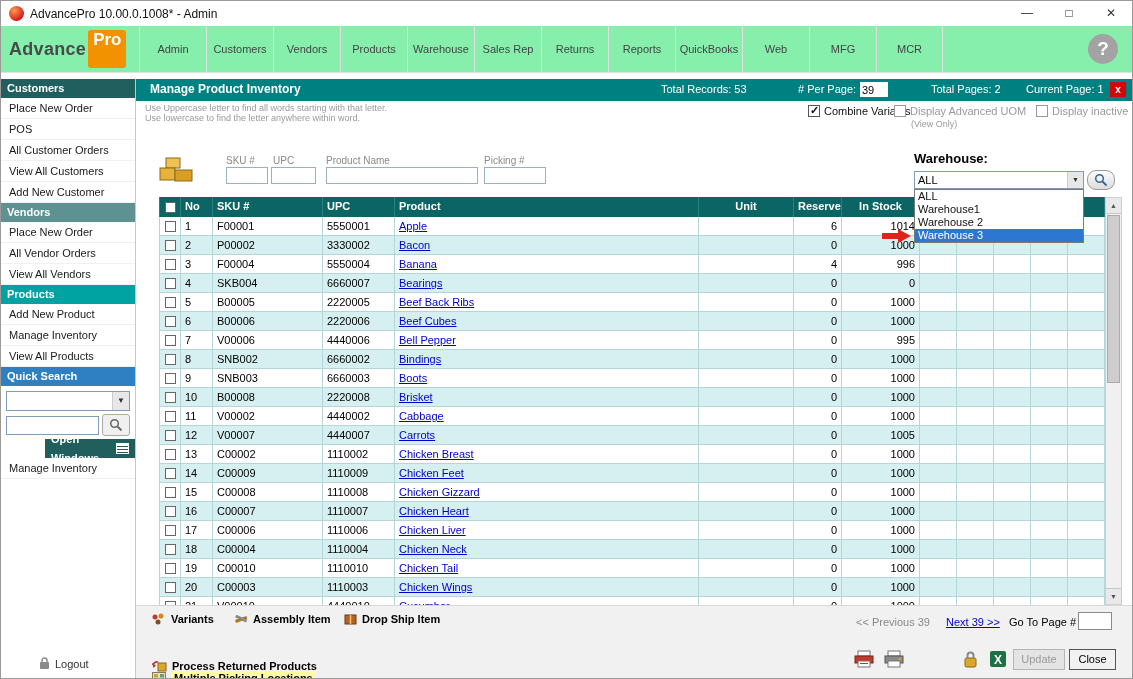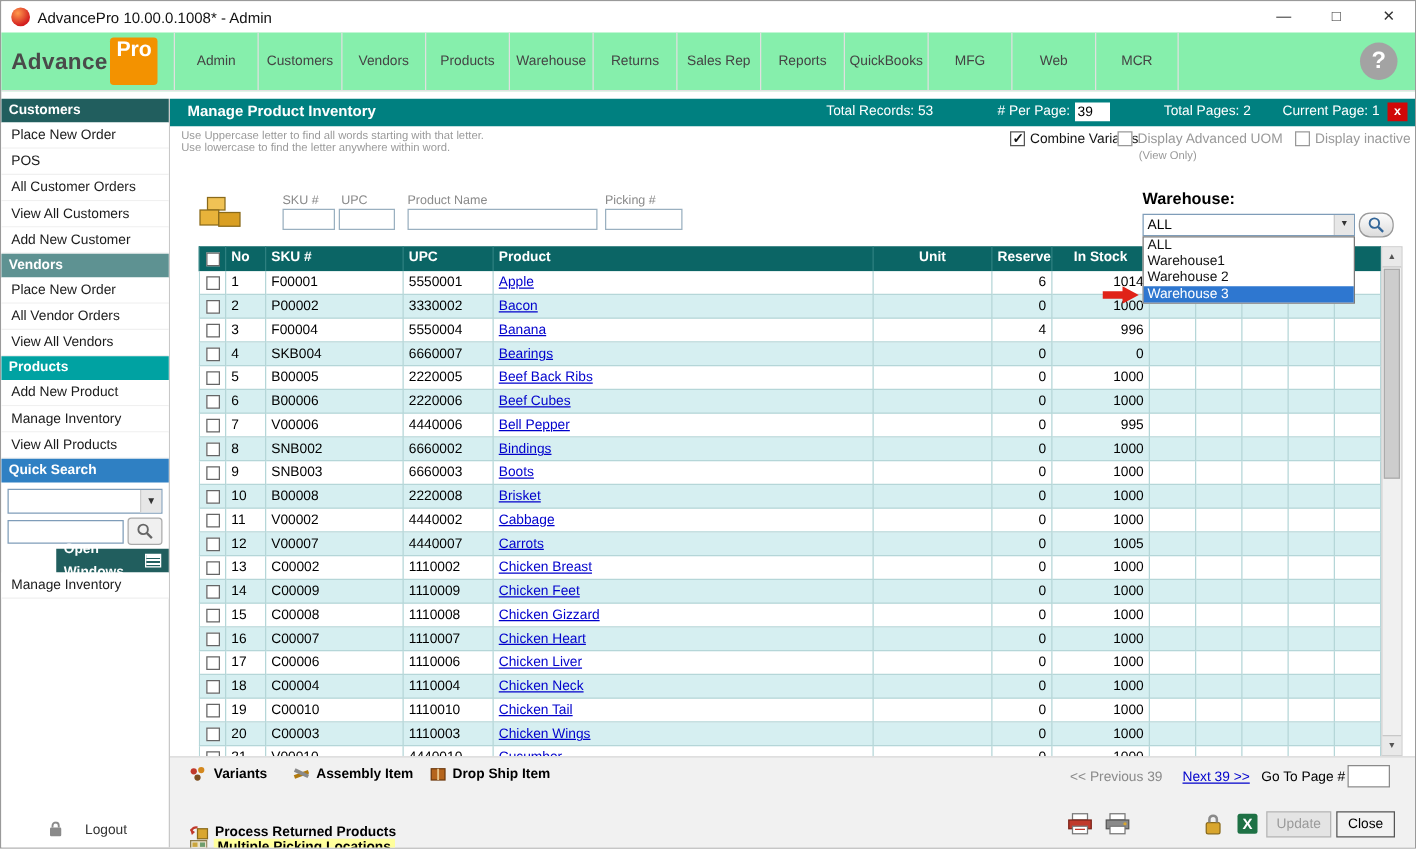--- a/index.html
+++ b/index.html
@@ -31,21 +31,21 @@
   .sb-h2 { background:#00a2a2; }
   .sb-qs { background:#2f80c3; }
   .sb-ow { background:#215e5e; display:flex; align-items:center;margin-left:44px; }
   .sb-item { height:21px; line-height:21px; font-size:11px; color:#1a1a1a; padding-left:8px; border-bottom:1px solid #f0f0f0; cursor:pointer; background:#fff; }
   .qs-select { margin:5px 5px 2px 5px; height:20px; border:1px solid #7f9db9; background:#fff; position:relative; cursor:pointer; }
   .qs-select .dd-btn { position:absolute; right:0; top:0; width:17px; height:18px; background:#e7e7e7; border-left:1px solid #ccc; text-align:center; font-size:8px; line-height:18px; color:#333; }
   .qs-input-row { display:flex; margin:3px 5px; align-items:center; }
   .qs-input { width:93px; height:19px; border:1px solid #7f9db9; font-size:11px; padding:0 2px; }
   .qs-btn { width:28px; height:22px; border:1px solid #aaa; background:#f0f0f0; border-radius:3px; margin-left:3px; display:flex; align-items:center; justify-content:center; cursor:pointer; }
   .ow-icon { margin-left:auto; margin-right:6px; width:16px; height:11px; background:linear-gradient(#fff 0 2px, transparent 2px 3px, #fff 3px 5px, transparent 5px 6px, #fff 6px 8px, transparent 8px 9px, #fff 9px 11px); border:1px solid #fff; }
-  .logout { position:absolute; bottom:8px; left:38px; display:flex; align-items:center; gap:18px; font-size:11px; color:#333; cursor:pointer; }
+  .logout { position:absolute; bottom:8px; left:38px; display:flex; align-items:center; gap:5px; font-size:11px; color:#333; cursor:pointer; }
 
   
   .main { position:absolute; left:135px; top:78px; right:0; bottom:0; background:#fff; }
   .main-header { position:absolute; top:0; left:0; right:0; height:22px; background:#008080; color:#fff; font-size:11px; }
   .mh-title { position:absolute; left:14px; top:3px; font-size:12px; font-weight:bold; }
   .mh-text { position:absolute; top:4px; }
   .mh-tr { left:525px; }
   .mh-pp { left:662px; }
   .pp-input { position:absolute; left:724px; top:3px; width:28px; height:15px; border:none; font-size:11px; padding:0 2px; }
   .mh-tp { left:795px; }
@@ -146,26 +146,26 @@
     <div class="logo">
       <span class="logo-advance">Advance</span>
       <span class="logo-pro">Pro</span>
     </div>
     <div class="nav-items">
         <div class="nav-item">Admin</div>
         <div class="nav-item">Customers</div>
         <div class="nav-item">Vendors</div>
         <div class="nav-item">Products</div>
         <div class="nav-item">Warehouse</div>
+        <div class="nav-item">Sales Rep</div>
         <div class="nav-item">Returns</div>
-        <div class="nav-item">Sales Rep</div>
         <div class="nav-item">Reports</div>
         <div class="nav-item">QuickBooks</div>
+        <div class="nav-item">Web</div>
         <div class="nav-item">MFG</div>
-        <div class="nav-item">Web</div>
         <div class="nav-item">MCR</div>
       </div>
     <div class="help-circle">?</div>
   </div>
 
   <div class="sidebar">
     <div>
         <div class="sb-header sb-h0">Customers</div>
         <div class="sb-item">Place New Order</div>
         <div class="sb-item">POS</div>

